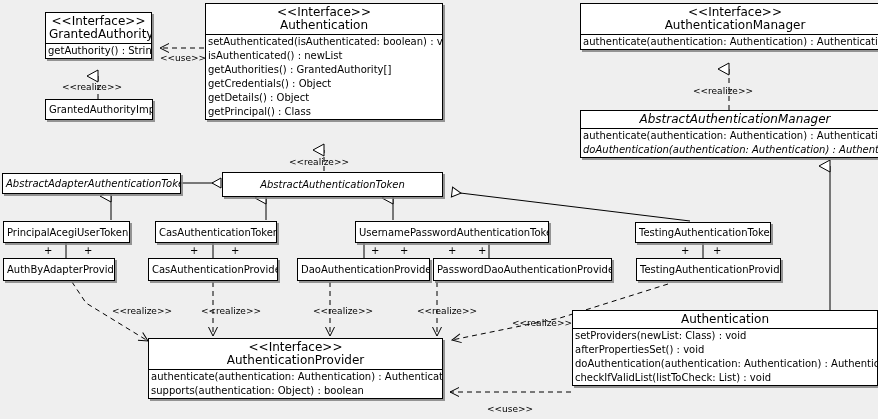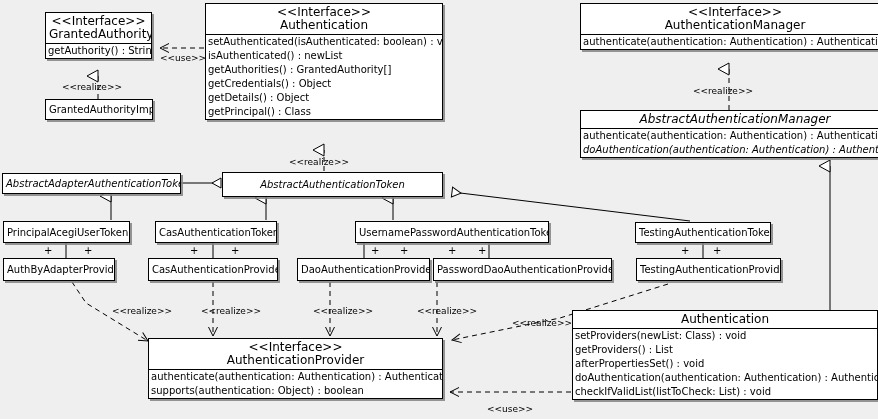--- a/index.html
+++ b/index.html
@@ -240,21 +240,20 @@
     </div>
   </div>
 
   <div class="uml-box" style="left:572px; top:310px; width:306px;">
     <div class="hdr">
       <span class="cname">Authentication</span>
     </div>
     <div class="sep"></div>
     <div class="ops">
       <div class="op">setProviders(newList: Class) : void</div>
-      <div class="op">getProviders() : List</div>
       <div class="op">afterPropertiesSet() : void</div>
       <div class="op">doAuthentication(authentication: Authentication) : Authentication</div>
       <div class="op">checkIfValidList(listToCheck: List) : void</div>
     </div>
   </div>
 
   <div class="edge-label" style="left:160px; top:53px;">&lt;&lt;use&gt;&gt;</div>
 
   <div class="edge-label" style="left:62px; top:82px;">&lt;&lt;realize&gt;&gt;</div>
 

